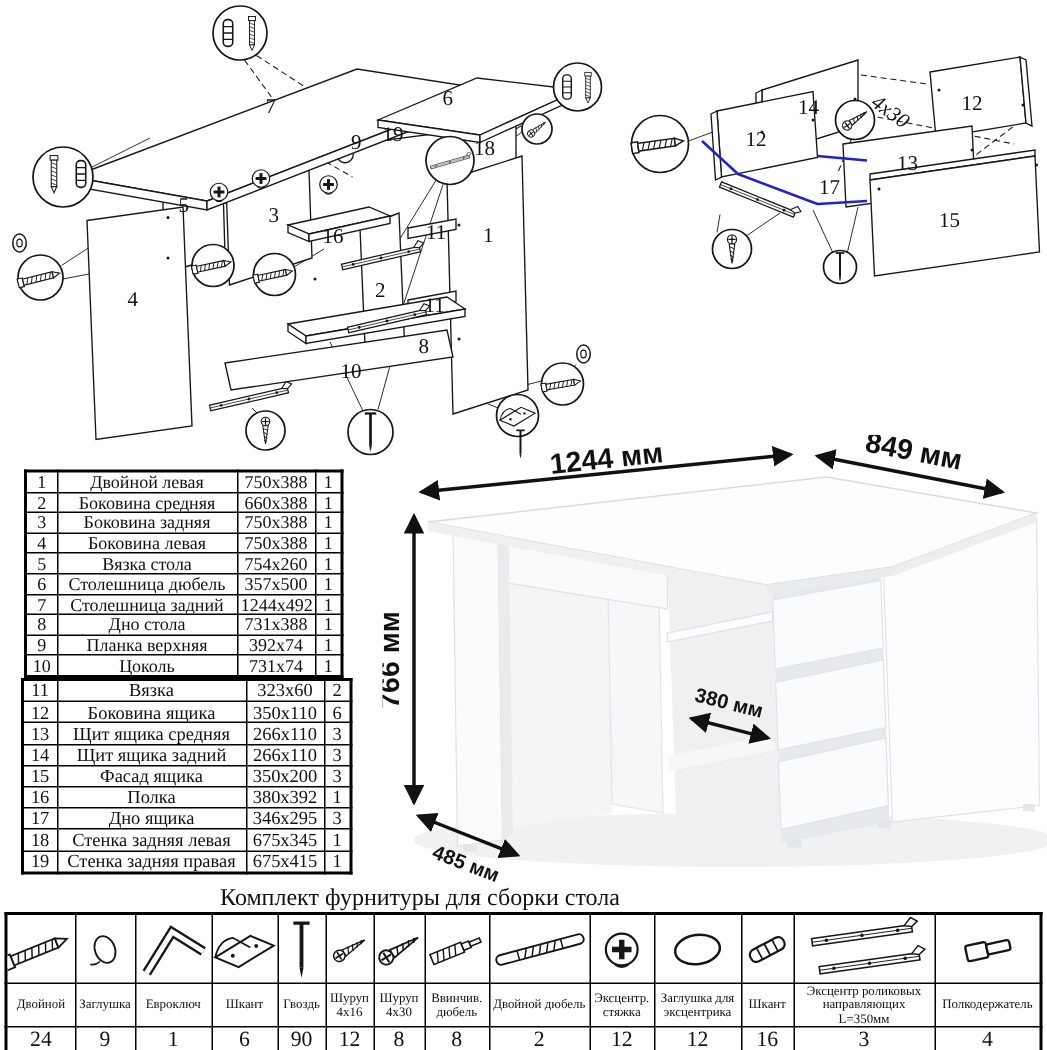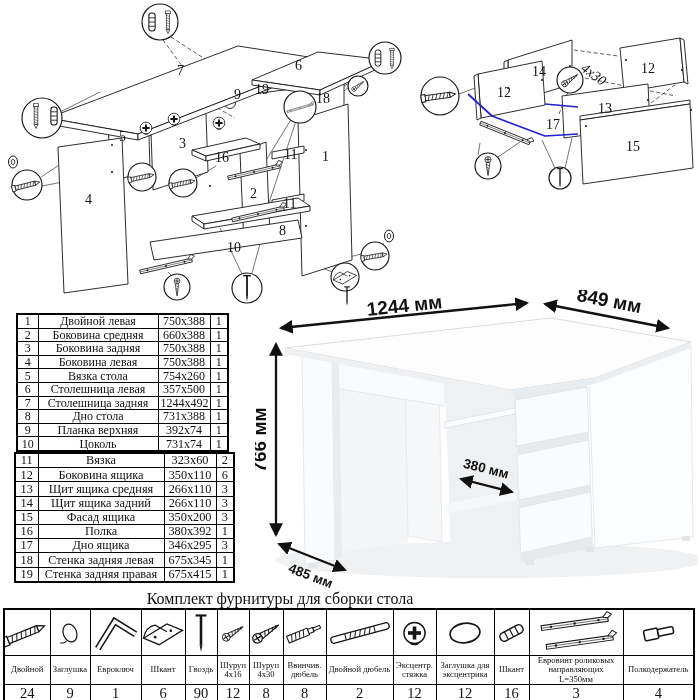--- a/index.html
+++ b/index.html
@@ -389,27 +389,27 @@
           <td>1</td>
         </tr>
         <tr>
           <td>5</td>
           <td>Вязка стола</td>
           <td>754x260</td>
           <td>1</td>
         </tr>
         <tr>
           <td>6</td>
-          <td>Столешница левая</td>
+          <td>Столешница дюбель</td>
           <td>357x500</td>
           <td>1</td>
         </tr>
         <tr>
           <td>7</td>
-          <td>Столешница задняя</td>
+          <td>Столешница задний</td>
           <td>1244x492</td>
           <td>1</td>
         </tr>
         <tr>
           <td>8</td>
           <td>Дно стола</td>
           <td>731x388</td>
           <td>1</td>
         </tr>
         <tr>
@@ -589,21 +589,21 @@
         <td>Евроключ</td>
         <td>Шкант</td>
         <td>Гвоздь</td>
         <td>Шуруп 4x16</td>
         <td>Шуруп 4x30</td>
         <td>Ввинчив. дюбель</td>
         <td>Двойной дюбель</td>
         <td>Эксцентр. стяжка</td>
         <td>Заглушка для эксцентрика</td>
         <td>Шкант</td>
-        <td>Евровинт роликовых направляющих L=350мм</td>
+        <td>Эксцентр роликовых направляющих L=350мм</td>
         <td>Полкодержатель</td>
       </tr>
       <tr class="qty-row">
         <td>24</td>
         <td>9</td>
         <td>1</td>
         <td>6</td>
         <td>90</td>
         <td>12</td>
         <td>8</td>

